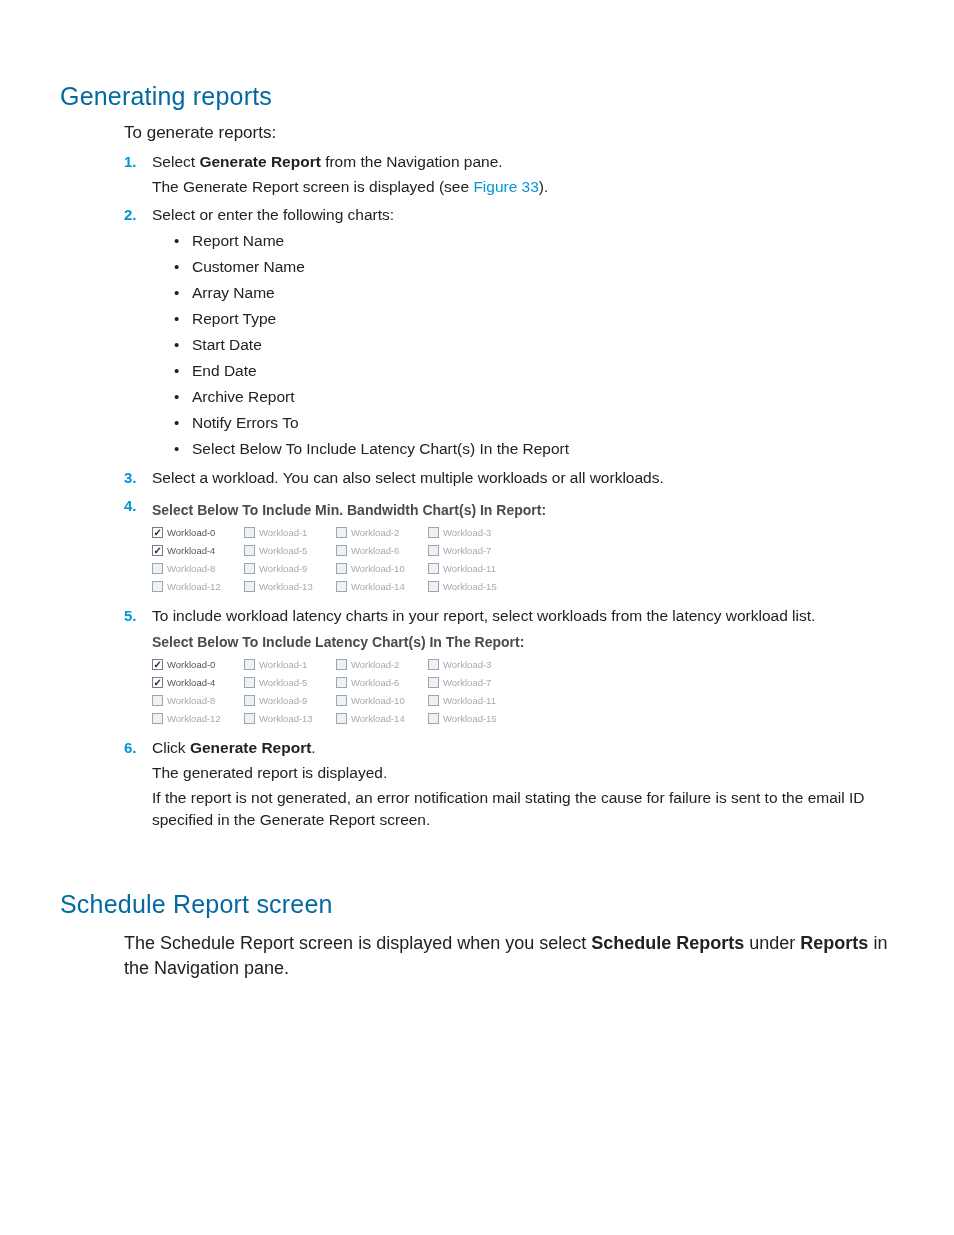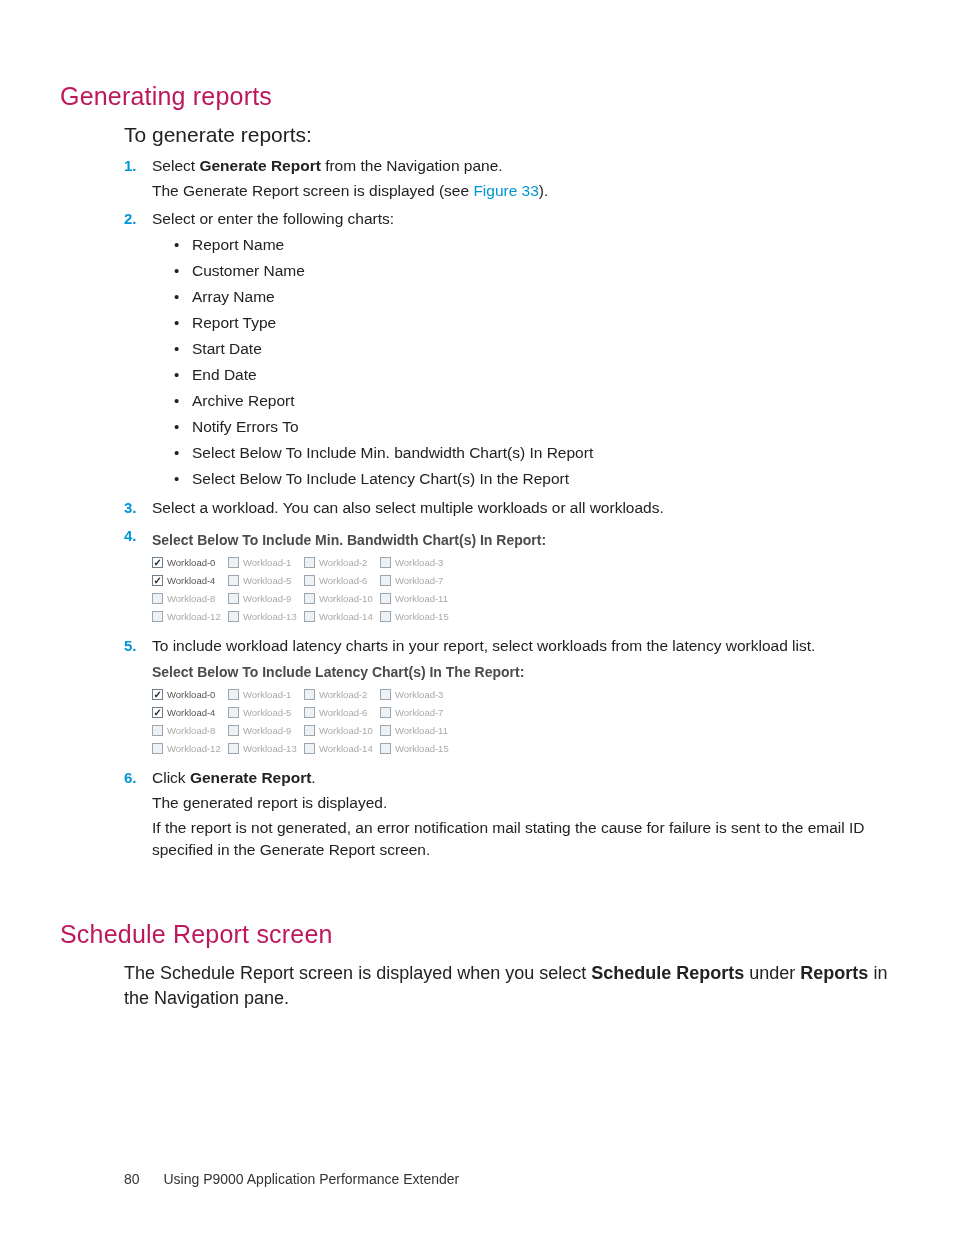--- a/index.html
+++ b/index.html
@@ -12,29 +12,29 @@
     color: #222;
   }
   .page {
     width: 954px;
     height: 1235px;
     position: relative;
     box-sizing: border-box;
     padding: 82px 60px 0 60px;
   }
   .h2 {
-    color: #be185d;
+    color: #0369a1;
     font-size: 25px;
     font-weight: 400;
     margin: 0 0 12px 0;
     letter-spacing: 0.2px;
   }
   .intro {
     margin: 0 0 8px 64px;
-    font-size: 21px;
+    font-size: 17px;
   }
   .ol {
     list-style: none;
     margin: 0 0 0 64px;
     padding: 0;
   }
   .ol > li {
     display: flex;
     align-items: flex-start;
     margin: 3px 0 3px 0;
@@ -77,21 +77,21 @@
     font-family: Arial, sans-serif;
   }
   .wk-title {
     font-size: 14px;
     color: #4b4b4b;
     font-weight: 700;
     margin-bottom: 3px;
   }
   .wk-row {
     display: flex;
-    gap: 0;
+    gap: 16px;
     margin: 0 0 0 0;
   }
   .wk-cell {
     display: flex;
     align-items: center;
     width: 76px;
     height: 18px;
     font-size: 9.5px;
     color: #a9a9a9;
   }
@@ -160,21 +160,20 @@
           <p><span>Select or enter the following charts:</span></p>
           <ul class="sub-ul">
             <li>Report Name</li>
             <li>Customer Name</li>
             <li>Array Name</li>
             <li>Report Type</li>
             <li>Start Date</li>
             <li>End Date</li>
             <li>Archive Report</li>
             <li>Notify Errors To</li>
-            <li>Select Below To Include Min. bandwidth Chart(s) In Report</li>
             <li>Select Below To Include Latency Chart(s) In the Report</li>
           </ul>
         </div>
       </li>
       <li>
         <span class="num">3.</span>
         <div class="li-body">
           <p><span>Select a workload. You can also select multiple workloads or all workloads.</span></p>
         </div>
       </li>
@@ -347,17 +346,13 @@
           <p><span>If the report is not generated, an error notification mail stating the cause for failure is sent to the email ID specified in the Generate Report screen.</span></p>
         </div>
       </li>
     </ol>
 
   <div class="section2">
     <h2 class="h2">Schedule Report screen</h2>
     <p class="para" id="para2"><span>The Schedule Report screen is displayed when you select </span><span class="bold">Schedule Reports</span><span> under </span><span class="bold">Reports</span><span> in the Navigation pane.</span></p>
   </div>
 
-  <div class="footer">
-    <span class="pg">80</span>
-    <span>Using P9000 Application Performance Extender</span>
-  </div>
 </div>
 
 </body></html>

